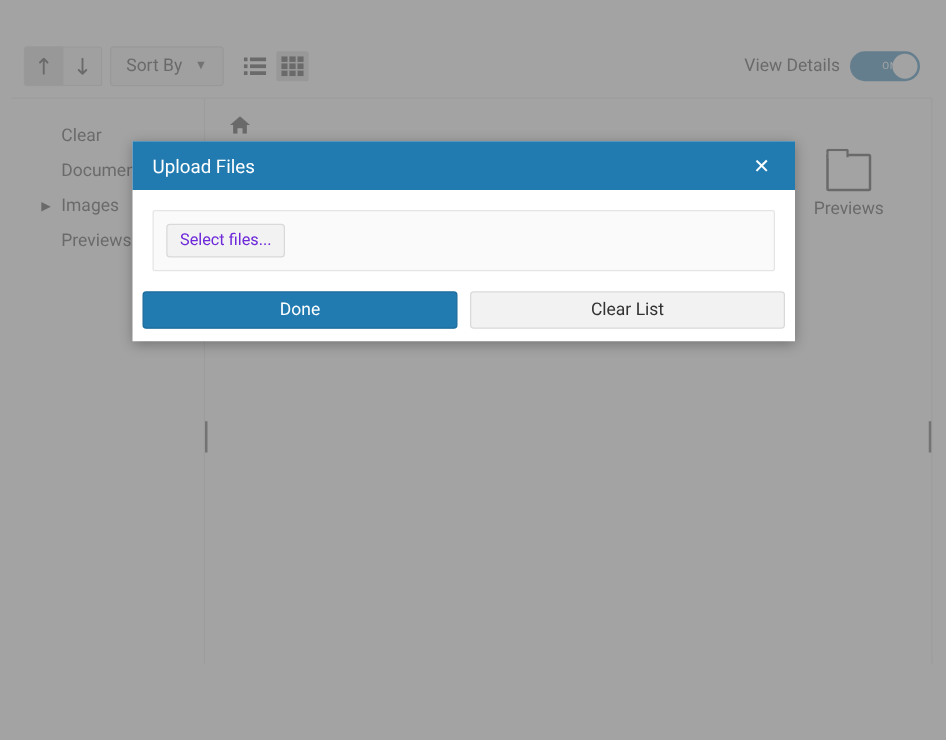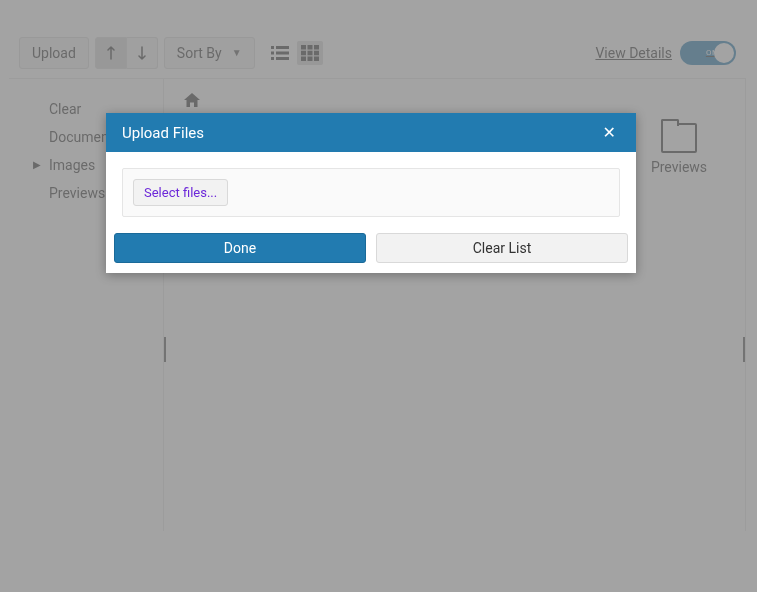--- a/index.html
+++ b/index.html
@@ -89,21 +89,20 @@
     .spacer {
       flex: 1;
     }
     .view-details {
       display: inline-flex;
       align-items: center;
       gap: 8px;
       font-size: 14px;
       color: #333;
       margin-left: 20px;
-      text-decoration: underline;
     }
     .toggle {
       width: 56px;
       height: 24px;
       background: #227bb0;
       border-radius: 12px;
       position: relative;
       cursor: pointer;
       display: flex;
       align-items: center;
@@ -321,21 +320,20 @@
       border: 1px solid #1a6a99;
       color: #fff;
     }
     svg { display: block; }
   </style>
 </head>
 <body>
 
 <div class="app">
   <div class="toolbar">
-    <button class="btn">Upload</button>
 
     <div class="btn-group">
       <button class="btn active">
         <span>
           <svg width="10" height="14" viewBox="0 0 10 14">
               <path d="M5 1 L5 13 M5 1 L2 4 M5 1 L8 4" stroke="#333" stroke-width="1.5" fill="none" stroke-linecap="round"></path>
             </svg>
         </span>
       </button>
       <button class="btn">

